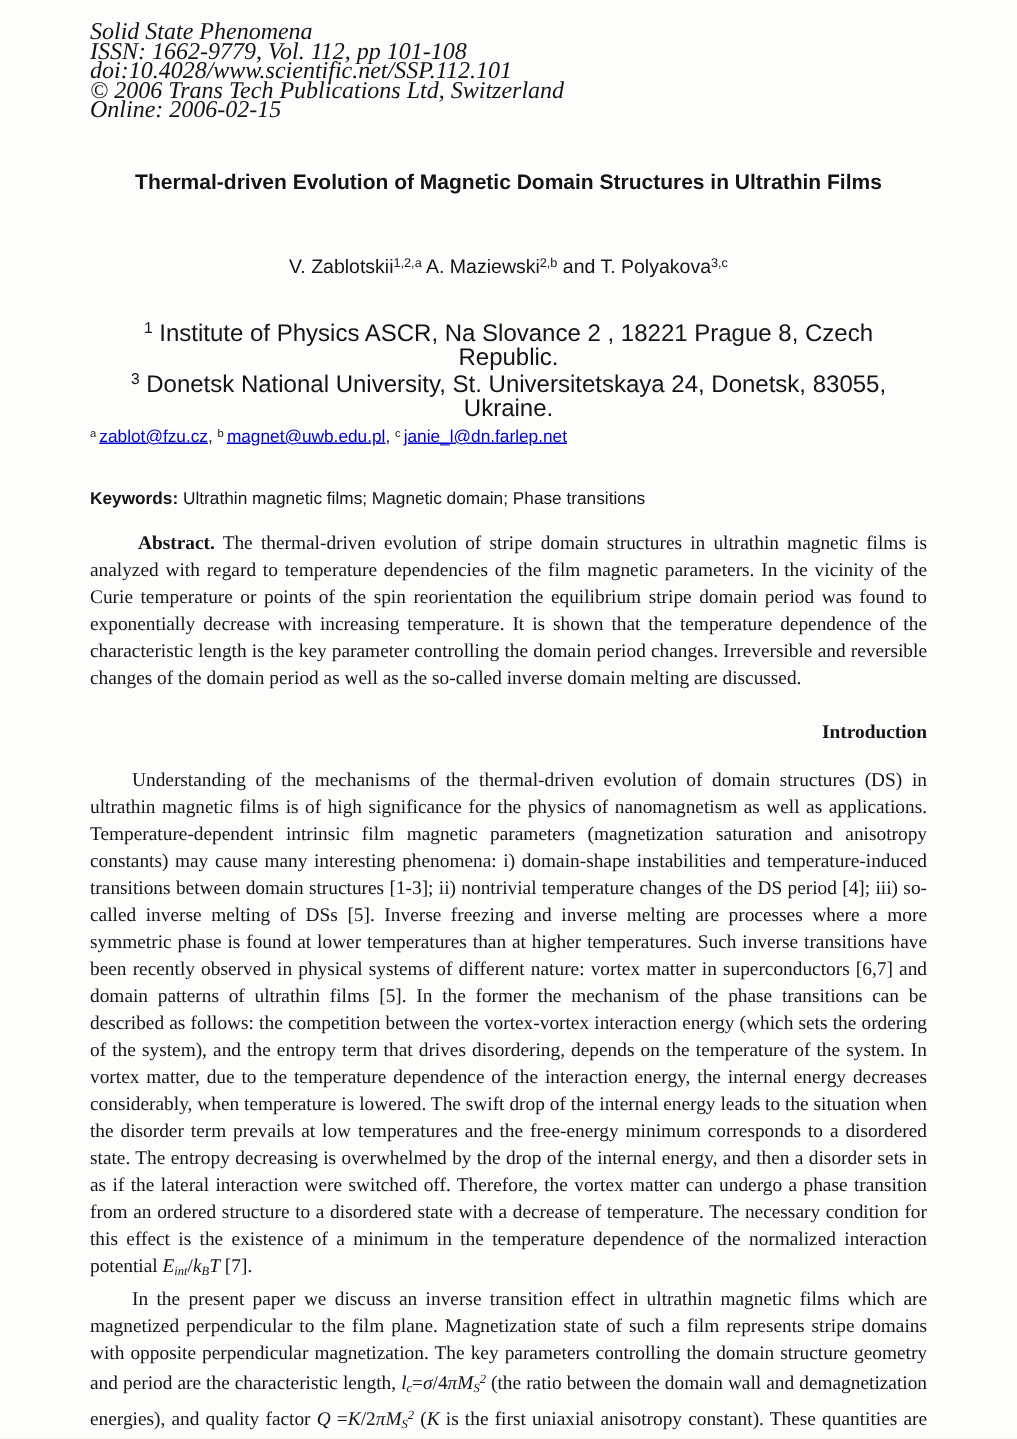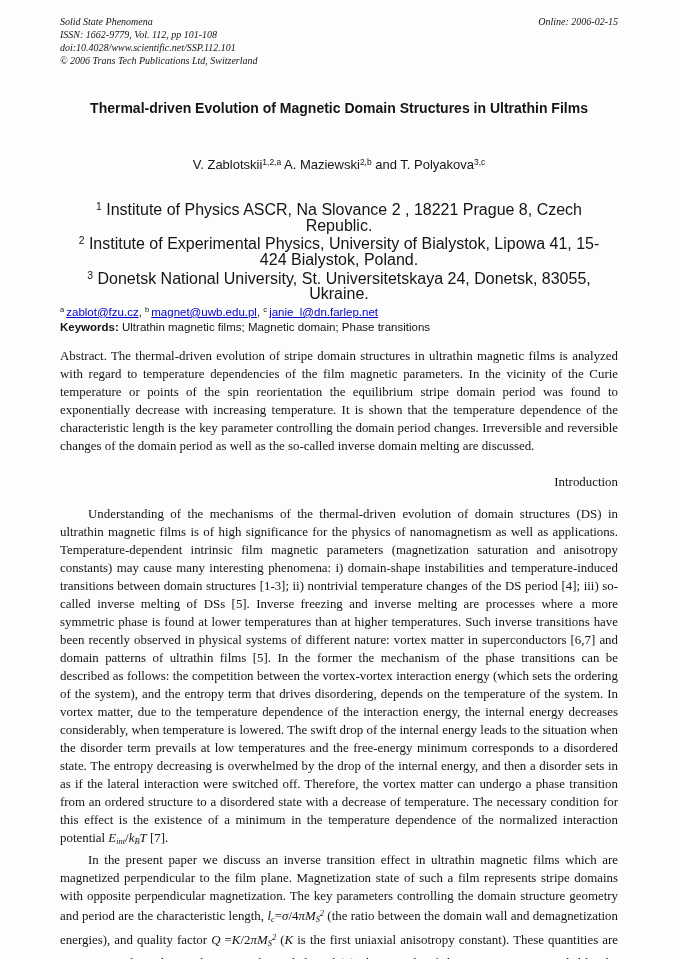--- a/index.html
+++ b/index.html
@@ -9,21 +9,21 @@
     margin:0 auto;
     background:#fdfdfc;
     box-sizing:border-box;
     padding:15px 60px 0 60px;
     color:#141414;
     overflow:hidden;
   }
   
   .jheader{display:flex;justify-content:space-between;align-items:flex-start;
     font-family:"Liberation Serif",serif;font-style:italic;
-    font-size:10px;line-height:13px;}
+    font-size:16px;line-height:13px;flex-direction:column;}
   .jheader .left div{white-space:nowrap;}
   
   .title{
     margin-top:31px;
     text-align:center;
     font-family:"Liberation Sans",sans-serif;
     font-weight:bold;font-size:14px;line-height:20px;
   }
   
   .authors{
@@ -41,41 +41,42 @@
     font-size:16px;line-height:15.5px;
   }
   .aff-line{text-align:center;}
   .emails{
     font-family:"Liberation Sans",sans-serif;
     font-size:11.5px;line-height:15.5px;
   }
   .emails a{color:#0000cc;text-decoration:underline;}
   
   .keywords{
+    margin-top:26px;
     font-family:"Liberation Sans",sans-serif;
     font-size:11.5px;line-height:15px;
   }
   .keywords .kw-label{font-weight:bold;}
   
   .body-text{
     margin-top:12px;
     font-family:"Liberation Serif",serif;
     font-size:12.9px;line-height:18px;
     text-align:justify;
   }
   .body-text p{margin:0;}
   .body-text p.abstract{margin-bottom:18px;}
   .body-text h2{
     font-size:12.9px;line-height:18px;margin:0 0 14px 0;
     font-weight:bold;text-align:right;
   }
   .body-text p.indent{text-indent:28px;}
   
   .s-n{}
-  .s-b{font-weight:normal;}
+  .s-b{font-weight:bold;margin-left:32px;}
   .s-i{font-style:italic;}
   .s-sup{font-size:0.65em;vertical-align:0.5em;}
   .s-isub{font-size:0.65em;vertical-align:-0.25em;font-style:italic;}
   .s-isup{font-size:0.65em;vertical-align:0.5em;font-style:italic;}
 </style>
 </head>
 <body>
 
 <div class="page">
 
@@ -88,21 +89,20 @@
     </div>
     <div class="right">Online: 2006-02-15</div>
   </div>
 
   <div class="title">Thermal-driven Evolution of Magnetic Domain Structures in Ultrathin Films</div>
 
   <div class="authors"><span class="s-n">V. Zablotskii</span><span class="s-sup">1,2,a</span><span class="s-n"> A. Maziewski</span><span class="s-sup">2,b</span><span class="s-n"> and T. Polyakova</span><span class="s-sup">3,c</span></div>
 
   <div class="affils">
       <div class="aff-line"><span class="s-sup">1</span><span class="s-n">  Institute of Physics ASCR, Na Slovance 2 , 18221 Prague 8, Czech Republic.</span></div>
-      <div class="aff-line"><span class="s-sup">2</span><span class="s-n">  Institute of Experimental Physics, University of Bialystok, Lipowa 41, 15-424 Bialystok, Poland.</span></div>
       <div class="aff-line"><span class="s-sup">3</span><span class="s-n">  Donetsk National University, St. Universitetskaya 24, Donetsk, 83055, Ukraine.</span></div>
     </div>
 
   <div class="emails"><span class="s-sup">a </span><a href="#">zablot@fzu.cz</a><span class="s-n">, </span><span class="s-sup">b </span><a href="#">magnet@uwb.edu.pl</a><span class="s-n">, </span><span class="s-sup">c </span><a href="#">janie_l@dn.farlep.net</a></div>
 
   <div class="keywords">
     <span class="kw-label">Keywords:</span><span> Ultrathin magnetic films; Magnetic domain; Phase transitions</span>
   </div>
 
   <div class="body-text">

